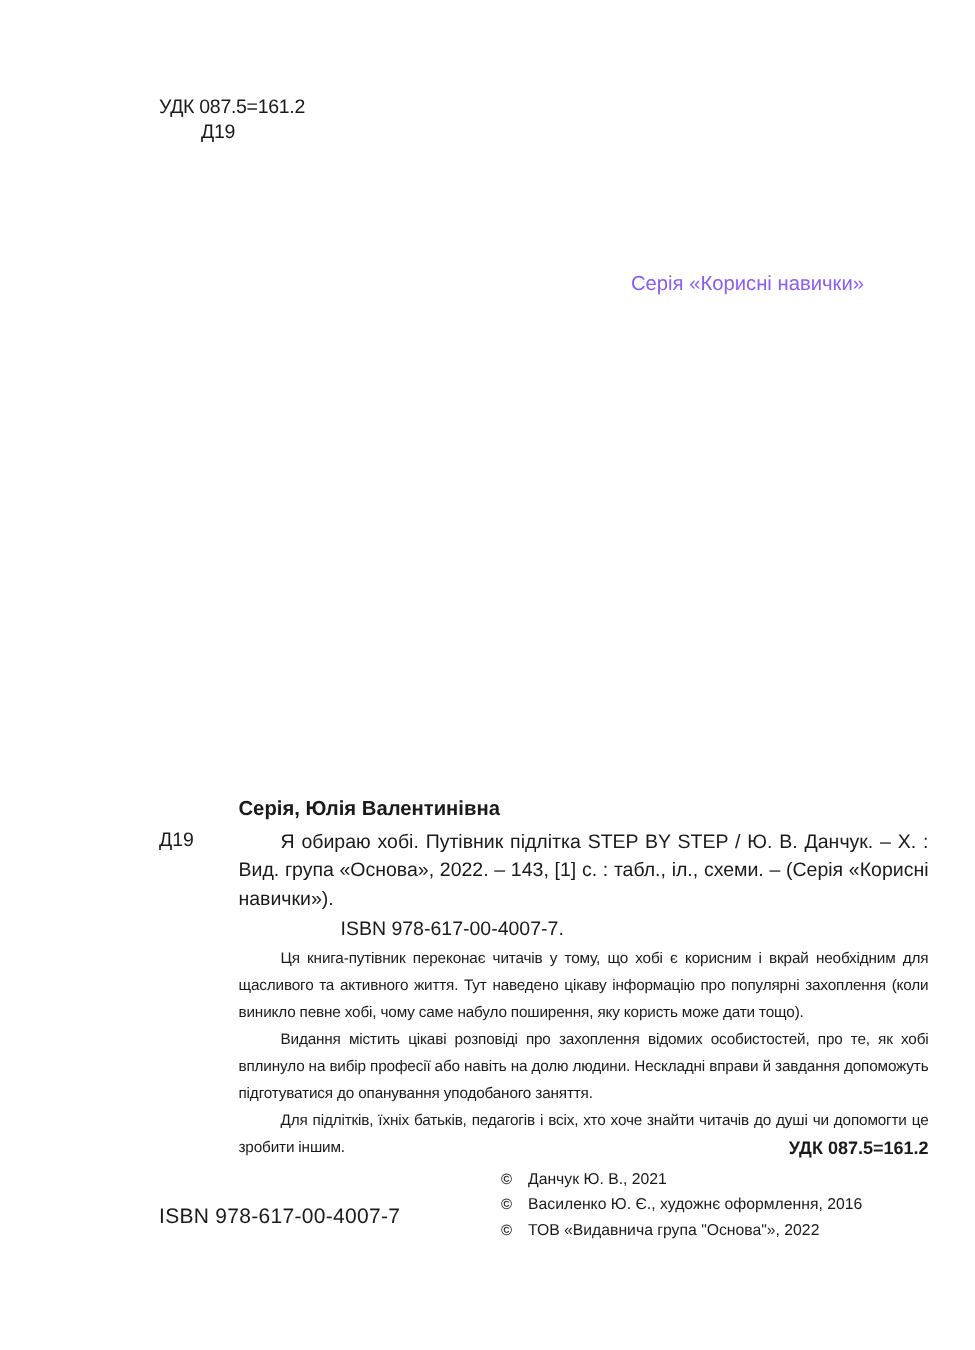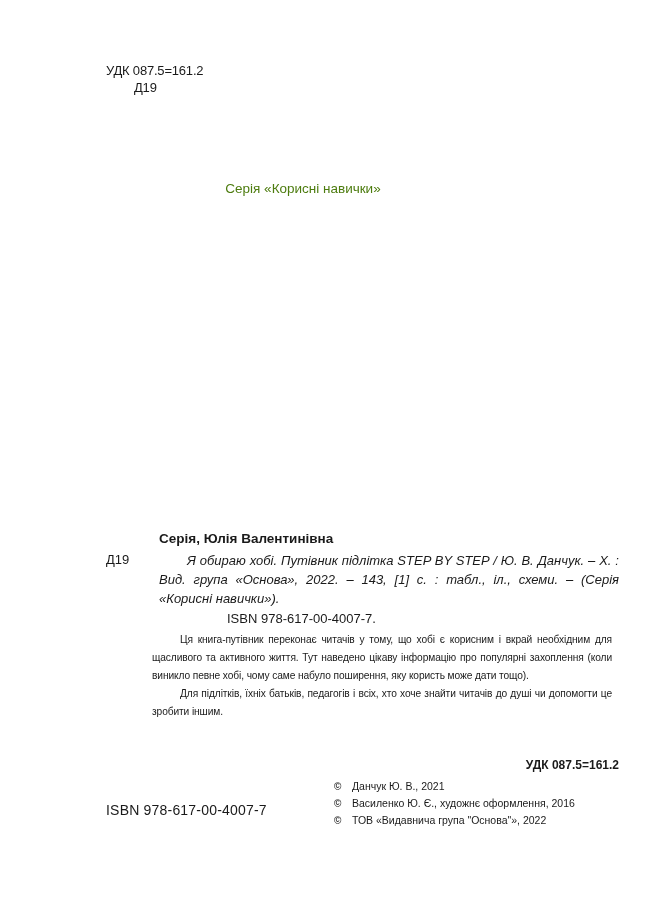--- a/index.html
+++ b/index.html
@@ -26,24 +26,24 @@
     }
     .udk-top .code2 {
       display: block;
       padding-left: 28px;
     }
 
     .series {
       left: 0;
       width: 576px;
       top: 179px;
-      text-align: center;
+      text-align: right;
       font-size: 13.5px;
       line-height: 19px;
-      color: #4d7c0f;
+      color: #8b5cf6;
     }
     .series div { margin-left: 30px; }
 
     .author {
       left: 159px;
       top: 530px;
       font-size: 13.5px;
       font-weight: bold;
       line-height: 18px;
     }
@@ -59,33 +59,32 @@
       left: 159px;
       top: 551px;
       width: 460px;
       font-size: 13px;
       line-height: 19px;
       text-align: justify;
     }
     .bib p {
       margin: 0;
       text-indent: 28px;
-      font-style: italic;
     }
 
     .isbn-inline {
       left: 187px;
       top: 610px;
       font-size: 13px;
       line-height: 18px;
       margin-left: 40px;
     }
 
     .abstract {
-      left: 152px;
+      left: 159px;
       top: 631px;
       width: 460px;
       font-size: 10.2px;
       line-height: 18px;
       text-align: justify;
       letter-spacing: -0.1px;
     }
     .abstract p {
       margin: 0;
       text-indent: 28px;
@@ -144,20 +143,21 @@
 <div class="abs bib-code">Д19</div>
 
 <div class="abs bib">
   <p>Я обираю хобі. Путівник підлітка STEP BY STEP / Ю. В. Данчук. – Х. : Вид. група «Основа», 2022. – 143, [1] с. : табл., іл., схеми. – (Серія «Корисні навички»).</p>
 </div>
 
 <div class="abs isbn-inline">ISBN 978-617-00-4007-7.</div>
 
 <div class="abs abstract">
   <p>Ця книга-путівник переконає читачів у тому, що хобі є корисним і вкрай необхідним для щасливого та активного життя. Тут наведено цікаву інформацію про популярні захоплення (коли виникло певне хобі, чому саме набуло поширення, яку користь може дати тощо).</p>
+  <p>Видання містить цікаві розповіді про захоплення відомих особистостей, про те, як хобі вплинуло на вибір професії або навіть на долю людини. Нескладні вправи й завдання допоможуть підготуватися до опанування уподобаного заняття.</p>
   <p>Для підлітків, їхніх батьків, педагогів і всіх, хто хоче знайти читачів до душі чи допомогти це зробити іншим.</p>
 </div>
 
 <div class="abs udk-bottom">УДК 087.5=161.2</div>
 
 <div class="abs isbn-bottom">ISBN 978-617-00-4007-7</div>
 
 <div class="abs copyrights">
   <div class="copy-row">
     <span class="copy-icon">©</span>

